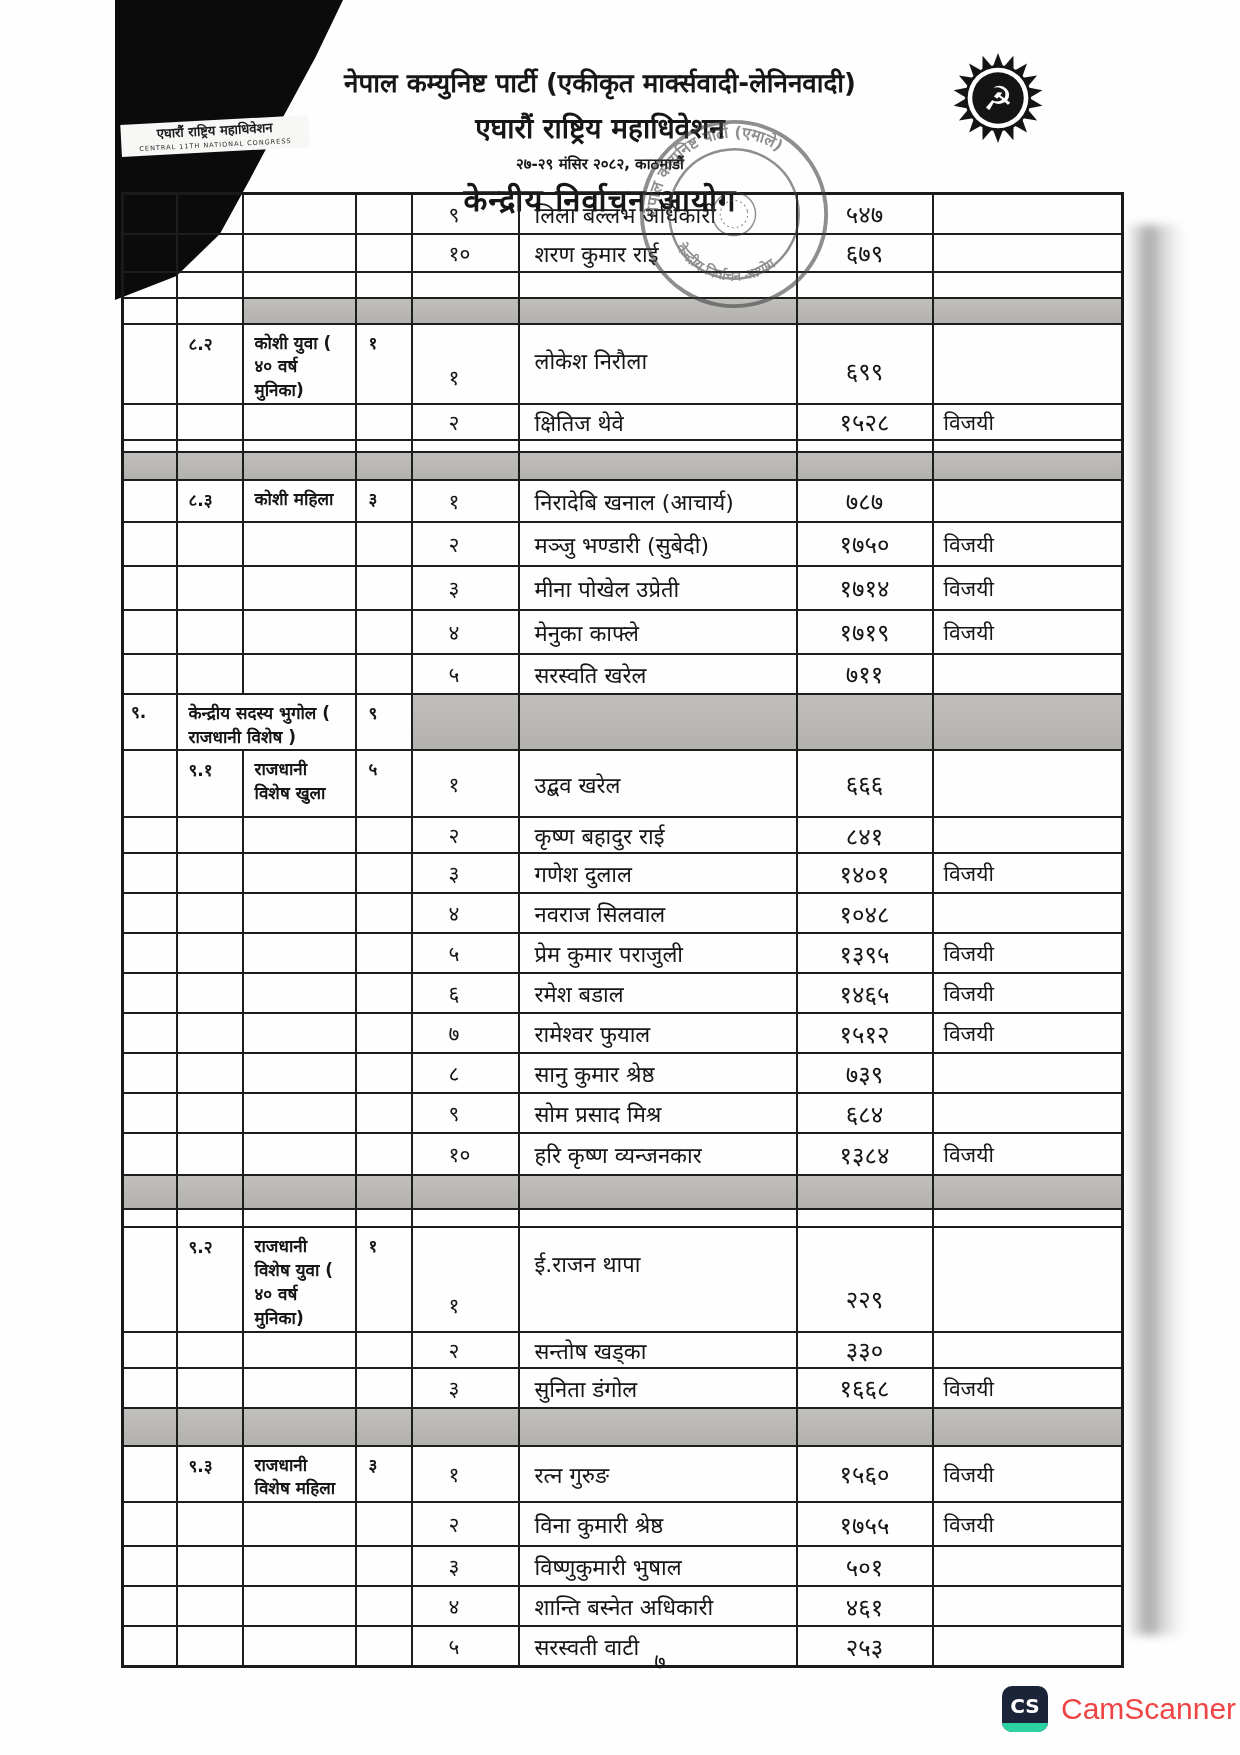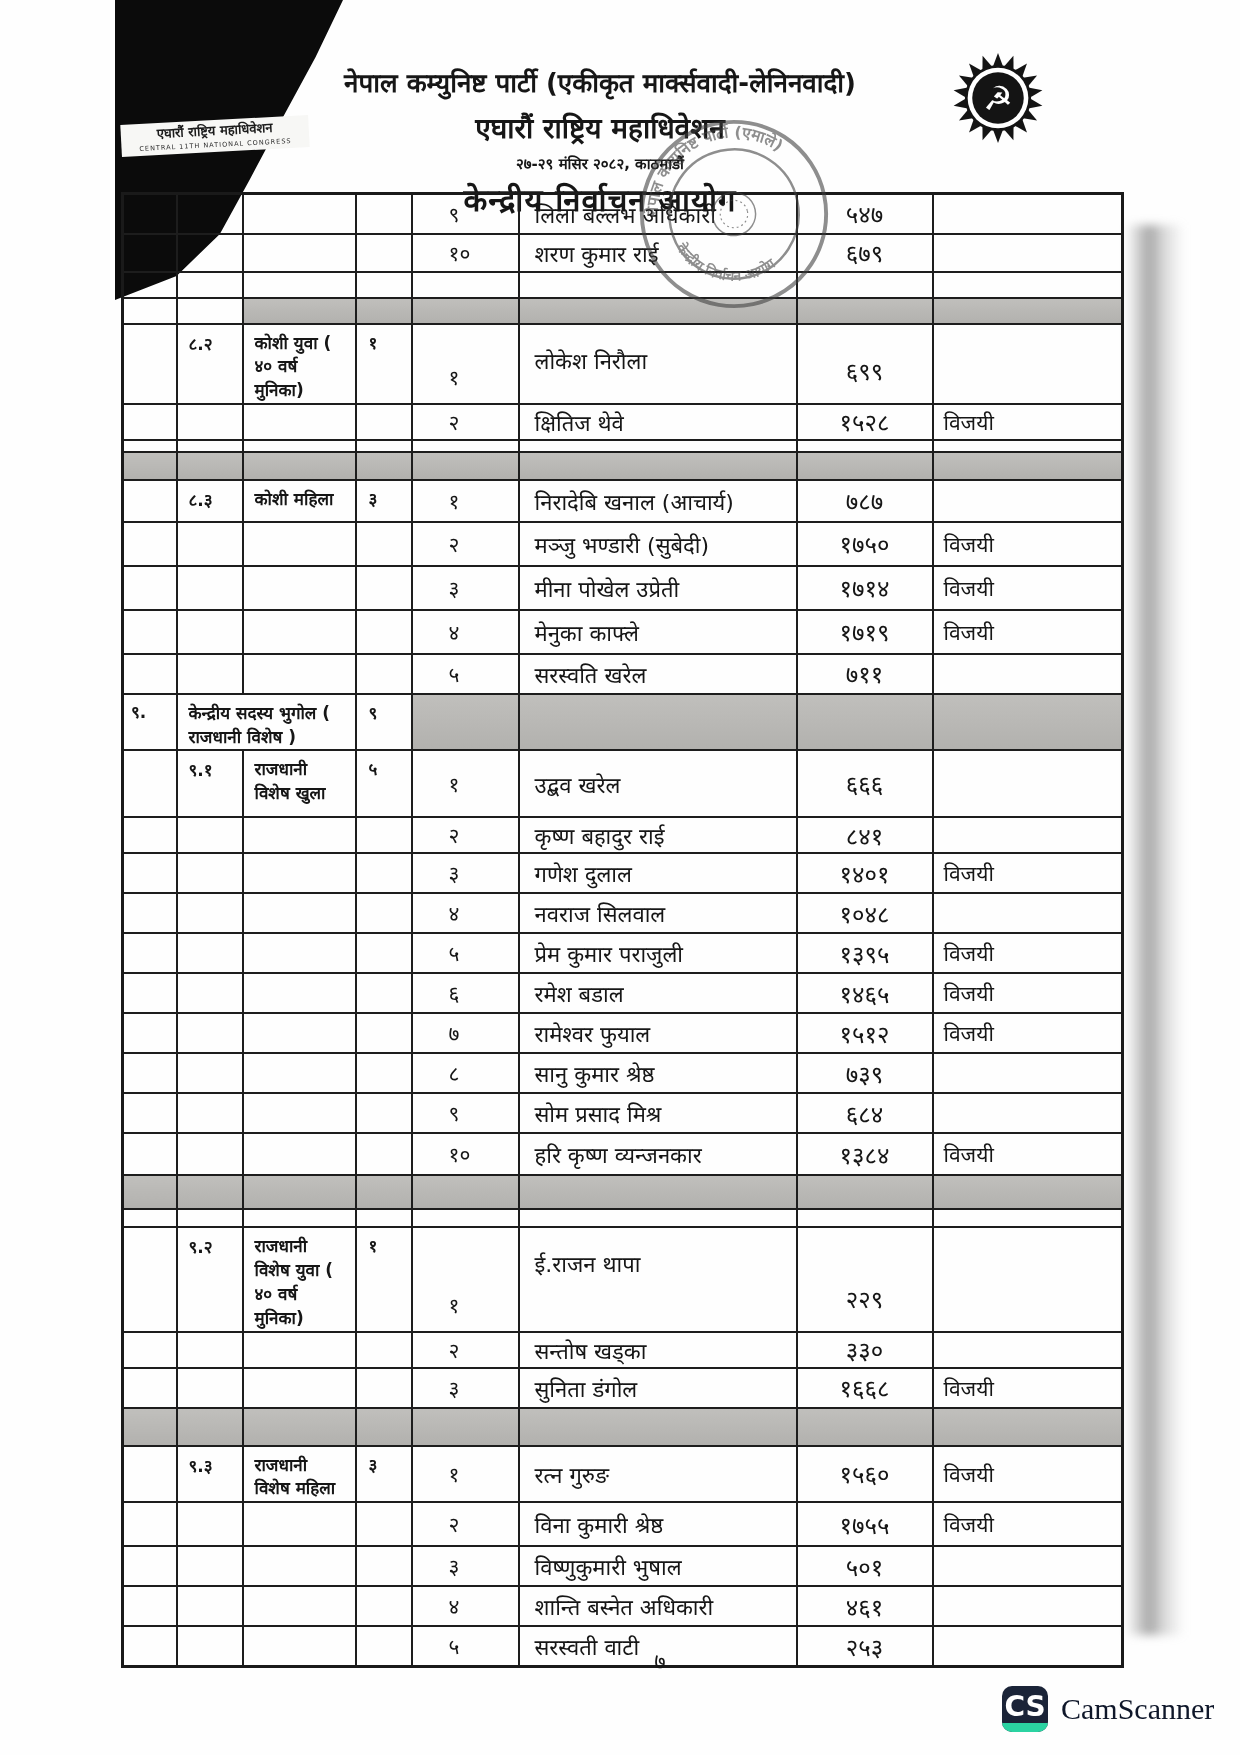--- a/index.html
+++ b/index.html
@@ -51,23 +51,23 @@
   .edge-shadow{position:absolute;left:1126px;top:225px;width:58px;height:1410px;
     background:linear-gradient(90deg,rgba(0,0,0,0) 0%,rgba(110,110,110,.6) 40%,rgba(150,150,150,.35) 65%,rgba(0,0,0,0) 100%);
     filter:blur(5px);}
 
   .page-number{position:absolute;left:600px;top:1645px;width:120px;text-align:center;font-size:22px;}
 
   
   .cs-footer{position:absolute;left:1002px;top:1686px;display:flex;align-items:center;}
   .cs-box{width:46px;height:46px;border-radius:10px;background:#1b2438;position:relative;
           display:flex;align-items:center;justify-content:center;overflow:hidden;}
-  .cs-box span{color:#fff;font-weight:900;font-size:28px;z-index:1;position:relative;top:-3px;}
+  .cs-box span{color:#fff;font-weight:900;font-size:20px;z-index:1;position:relative;top:-3px;}
   .cs-strip{position:absolute;bottom:0;left:0;width:100%;height:9px;background:#2bd3a2;}
-  .cs-text{margin-left:13px;font-family:Liberation Serif, serif;font-size:30px;color:#0f172a;}
+  .cs-text{margin-left:13px;font-family:Liberation Sans, sans-serif;font-size:30px;color:#ef4444;}
 </style>
 </head>
 <body>
 
 <div class="page">
 
   <div class="black-corner"></div>
   <div class="corner-label">
     <div class="l1">एघारौं राष्ट्रिय महाधिवेशन</div>
     <div class="l2">CENTRAL 11TH NATIONAL CONGRESS</div>

